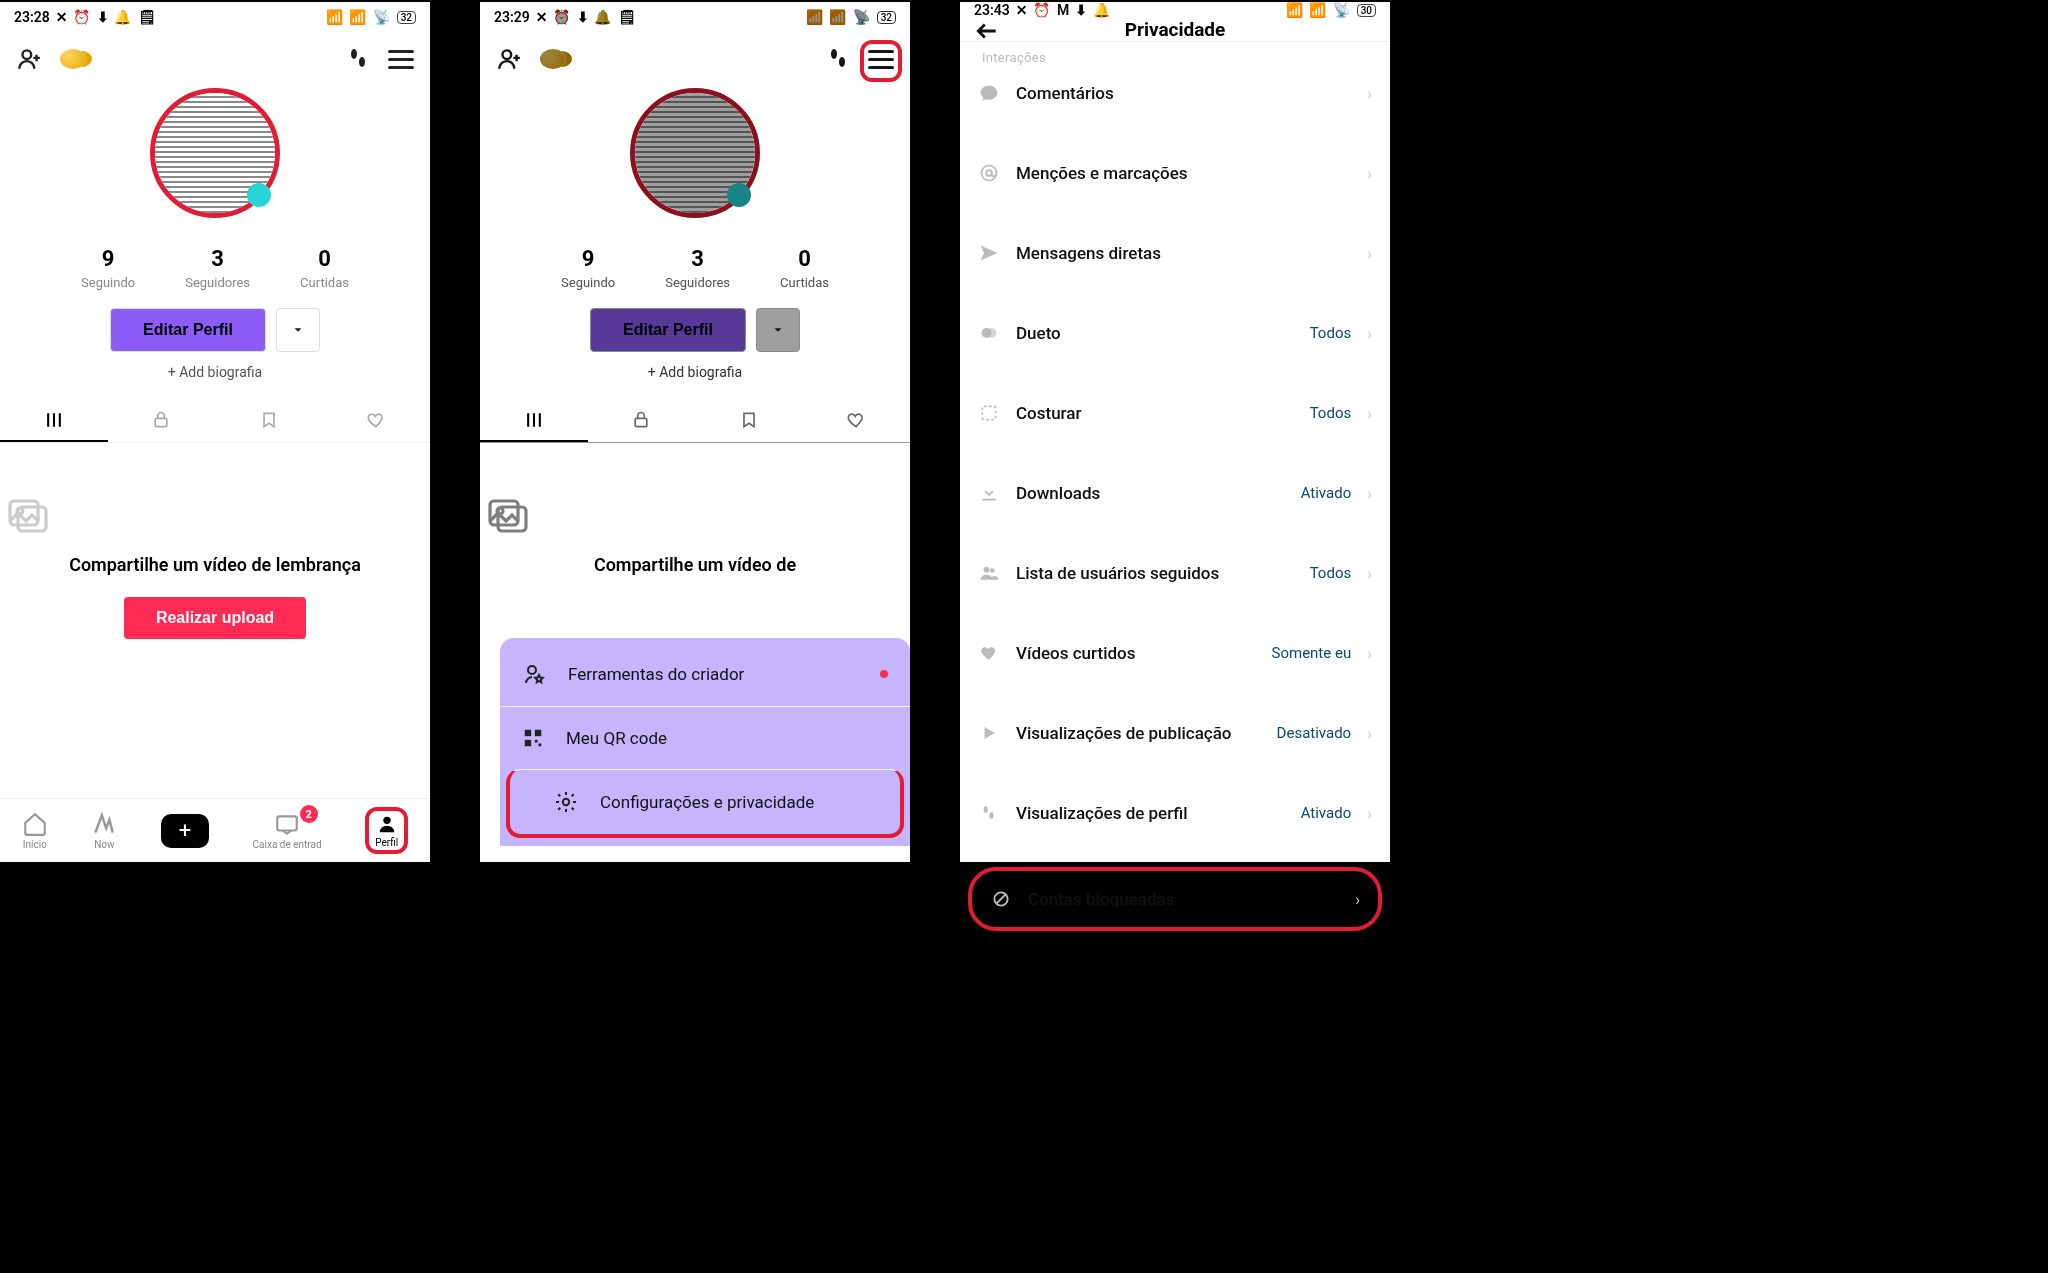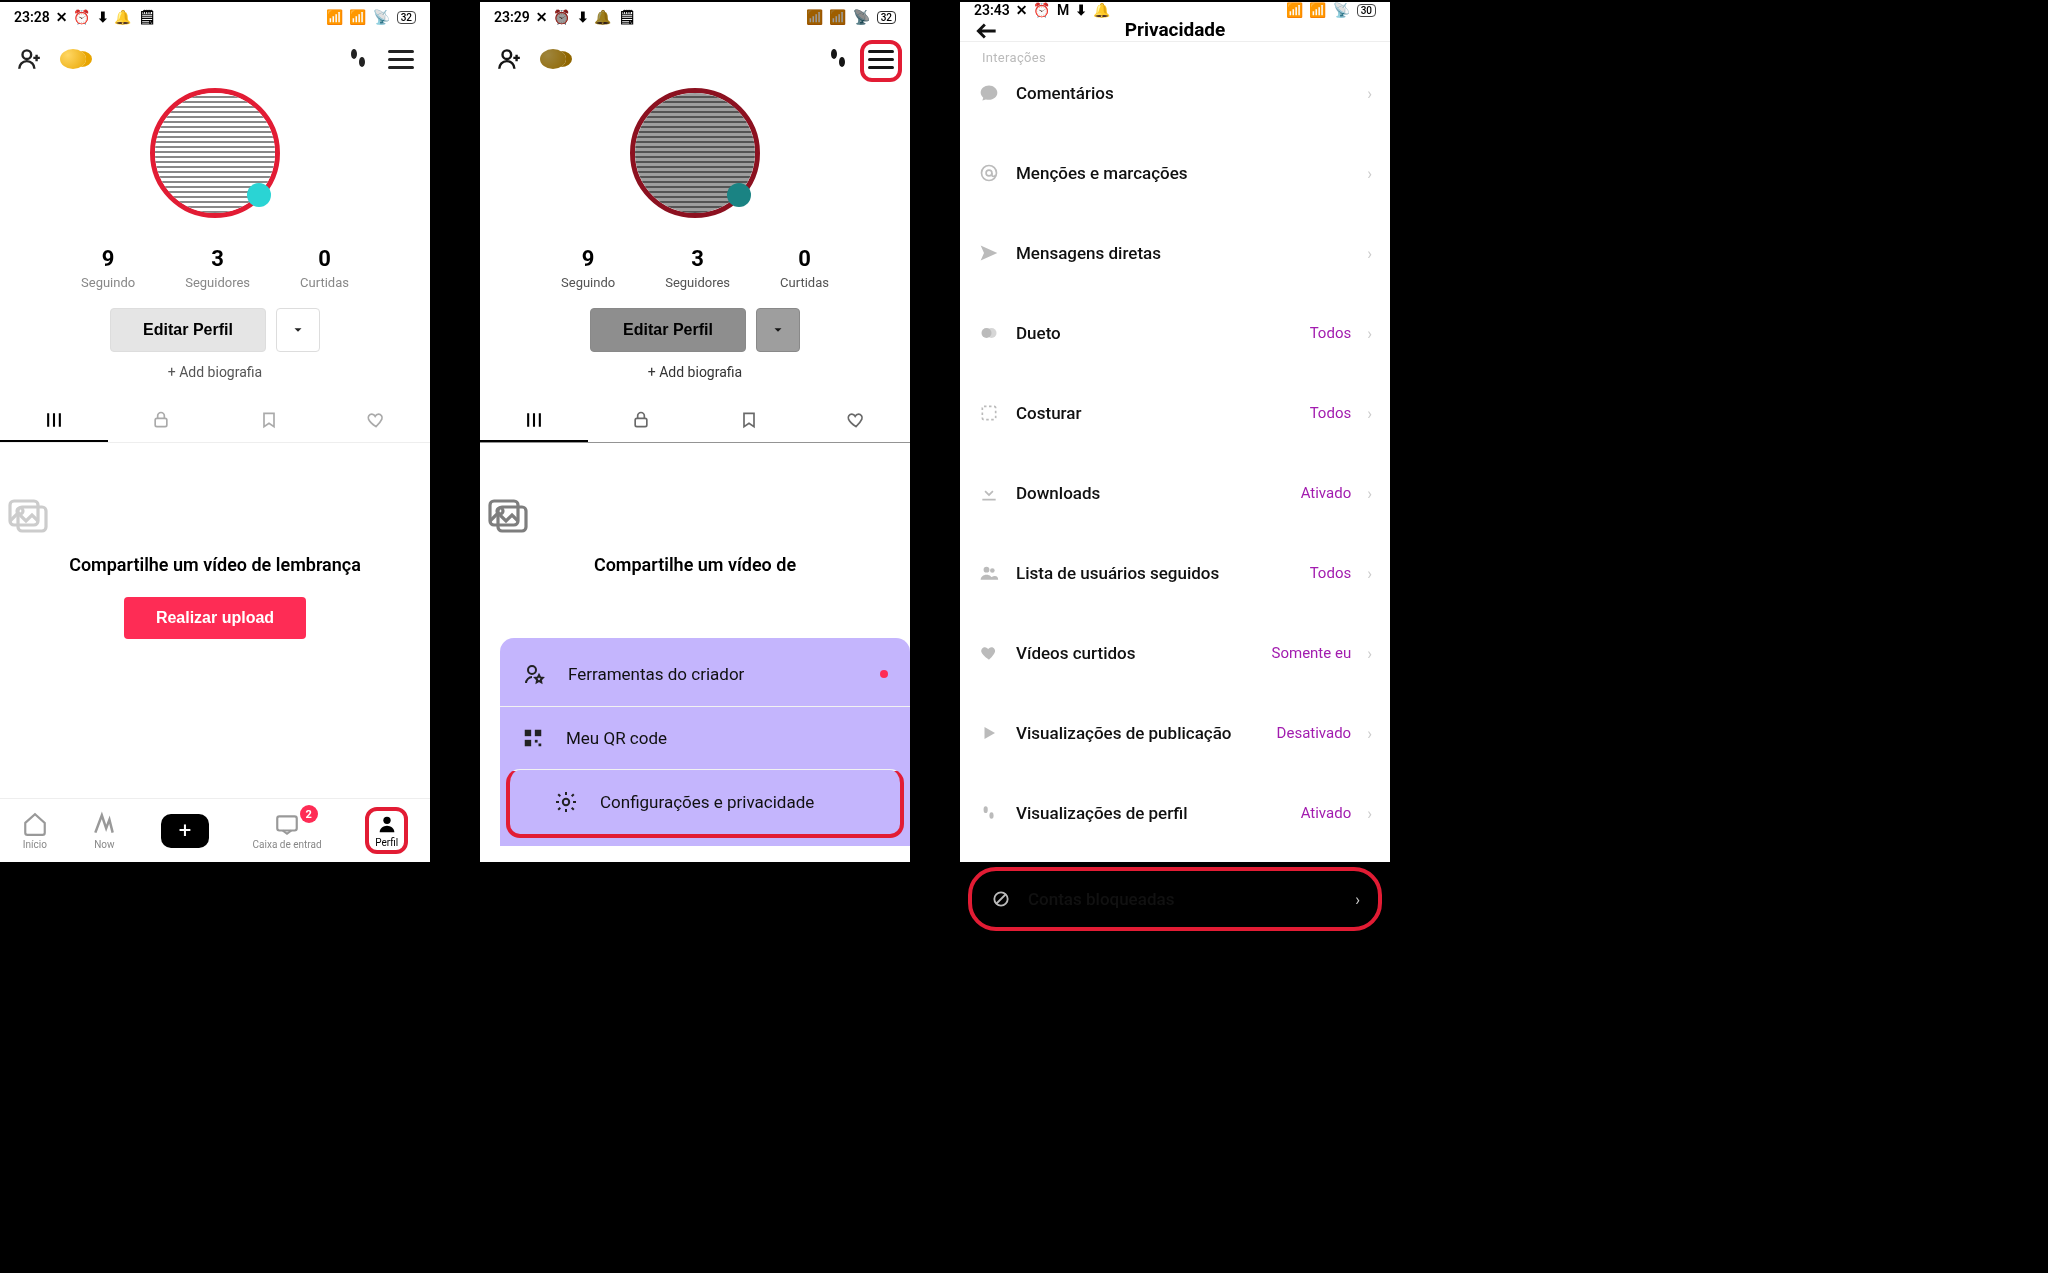--- a/index.html
+++ b/index.html
@@ -65,21 +65,21 @@
 
   
   .stats { display: flex; justify-content: center; gap: 50px; margin-top: 28px; }
   .stat { text-align: center; }
   .stat .num { font-size: 22px; font-weight: 700; }
   .stat .lbl { font-size: 13px; color: #888; margin-top: 4px; }
 
   
   .edit-row { display: flex; justify-content: center; gap: 10px; margin-top: 18px; }
   .edit-btn {
-    border: 1px solid #ddd; background: #e5e5e5; padding: 12px 32px;
+    border: 1px solid #ddd; background: #8b5cf6; padding: 12px 32px;
     font-size: 16px; font-weight: 600; border-radius: 4px;
   }
   .caret-btn {
     border: 1px solid #ddd; background: #fff; width: 44px; display: flex;
     align-items: center; justify-content: center; border-radius: 4px;
   }
   .add-bio { text-align: center; margin-top: 12px; font-size: 14px; color: #555; }
 
   
   .tabs { display: flex; margin-top: 20px; border-bottom: 1px solid #eee; }
@@ -142,21 +142,21 @@
   }
   .titlebar .back { position: absolute; left: 14px; font-size: 24px; }
   .titlebar .title { font-weight: 700; font-size: 19px; }
   .section-hint { padding: 8px 16px 0 22px; color: #bbb; font-size: 13px; letter-spacing: .3px; }
   .setting-list { display: flex; flex-direction: column; gap: 24px; }
   .setting-item {
     display: flex; align-items: center; gap: 16px; padding: 18px 18px;
   }
   .setting-item .icon { width: 22px; color: #999; display: flex; justify-content: center; }
   .setting-item .label { font-size: 17px; font-weight: 500; color: #111; flex: 1; }
-  .setting-item .value { font-size: 15px; color: #a21caf; }
+  .setting-item .value { font-size: 15px; color: #0c4a6e; }
   .setting-item .chev { color: #ccc; }
   .setting-highlight {
     border: 4px solid #e21c34; border-radius: 28px; margin: 2px 8px;
   }
 
   
   svg { display: block; }
 </style>
 </head>
 <body>

